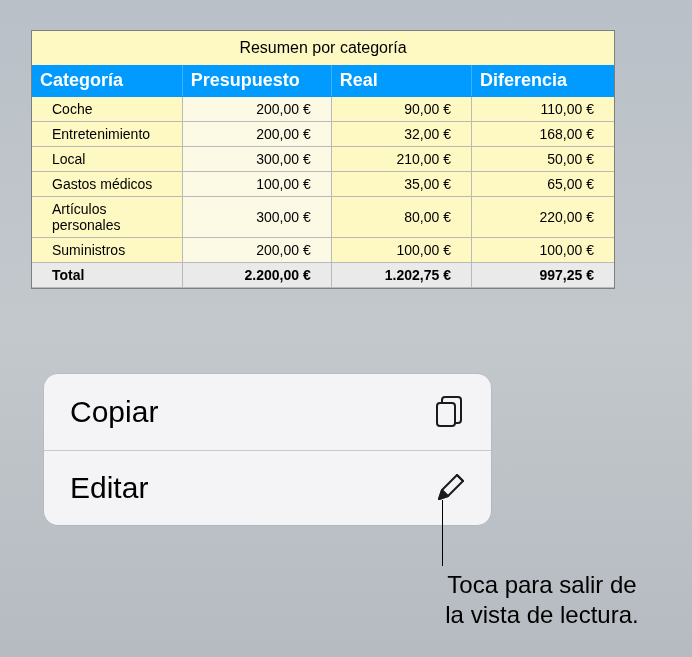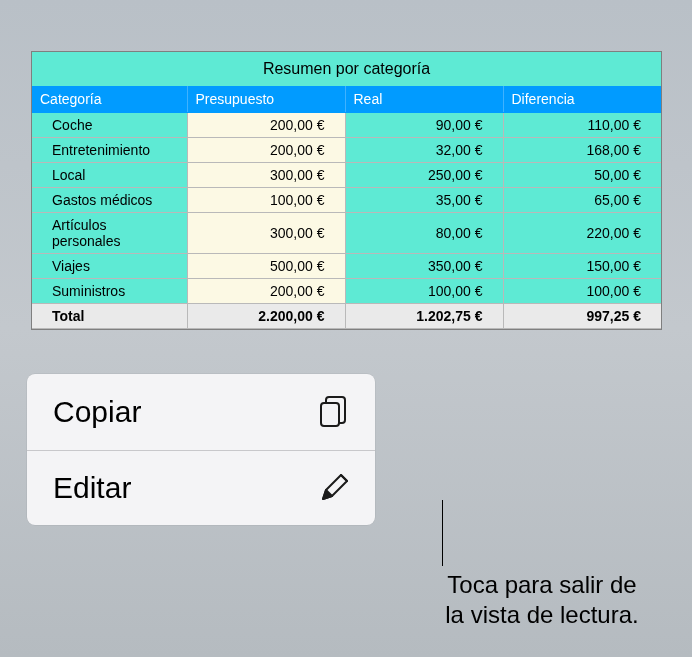--- a/index.html
+++ b/index.html
@@ -6,39 +6,38 @@
   html, body { width: 692px; height: 657px; }
   body {
     font-family: -apple-system, "Helvetica Neue", Arial, sans-serif;
     background: linear-gradient(180deg, #b9c0c7 0%, #c3c8cd 50%, #b5bbc0 100%);
     position: relative;
   }
   .table-card {
     position: absolute;
     top: 30px;
     left: 31px;
-    width: 631px;
-    background: #5eead4;
+    width: 584px;
+    background: #fef9c3;
     border: 1px solid #7f7f7f;
-    margin-top: 21px;
   }
   .table-title {
     text-align: center;
     font-size: 16px;
     padding: 8px 0 8px 0;
     color: #000;
     font-weight: 400;
   }
   table { width: 100%; border-collapse: collapse; }
   thead th {
     background: #019bff;
     color: #fff;
     text-align: left;
-    font-weight: 400;
-    font-size: 14px;
+    font-weight: 700;
+    font-size: 18px;
     padding: 5px 8px;
     border-right: 1px solid #3fb2ff;
     border-bottom: 1px solid #019bff;
   }
   thead th:last-child { border-right: none; }
   tbody td {
     font-size: 14px;
     padding: 4px 20px;
     border: 1px solid #b9b9b9;
     color: #000;
@@ -51,24 +50,24 @@
   .neg { color: #d43c2e; }
   tr.total td {
     border-top: 1px solid #6c6c6c;
     background: #eaeaea;
     font-weight: 700;
   }
 
   .menu {
     position: absolute;
     top: 374px;
-    left: 27px;
-    width: 348px;
+    left: 44px;
+    width: 447px;
     background: #f4f4f6;
-    border-radius: 8px;
+    border-radius: 14px;
     box-shadow: 0 0 0 0.5px rgba(0,0,0,0.08);
     overflow: hidden;
   }
   .menu-item {
     display: flex;
     align-items: center;
     justify-content: space-between;
     padding: 20px 26px 20px 26px;
     cursor: pointer;
     position: relative;
@@ -133,40 +132,34 @@
         </tr>
         <tr>
           <td class="col-cat">Entretenimiento</td>
           <td class="col-num col-budget">200,00 €</td>
           <td class="col-num">32,00 €</td>
           <td class="col-num">168,00 €</td>
         </tr>
         <tr>
           <td class="col-cat">Local</td>
           <td class="col-num col-budget">300,00 €</td>
-          <td class="col-num">250,00 €</td>
+          <td class="col-num">210,00 €</td>
           <td class="col-num">50,00 €</td>
         </tr>
         <tr>
           <td class="col-cat">Gastos médicos</td>
           <td class="col-num col-budget">100,00 €</td>
           <td class="col-num">35,00 €</td>
           <td class="col-num">65,00 €</td>
         </tr>
         <tr>
           <td class="col-cat">Artículos personales</td>
           <td class="col-num col-budget">300,00 €</td>
           <td class="col-num">80,00 €</td>
           <td class="col-num">220,00 €</td>
-        </tr>
-        <tr>
-          <td class="col-cat">Viajes</td>
-          <td class="col-num col-budget">500,00 €</td>
-          <td class="col-num">350,00 €</td>
-          <td class="col-num">150,00 €</td>
         </tr>
         <tr>
           <td class="col-cat">Suministros</td>
           <td class="col-num col-budget">200,00 €</td>
           <td class="col-num">100,00 €</td>
           <td class="col-num">100,00 €</td>
         </tr>
         <tr class="total">
           <td class="col-cat">Total</td>
           <td class="col-num col-budget">2.200,00 €</td>

